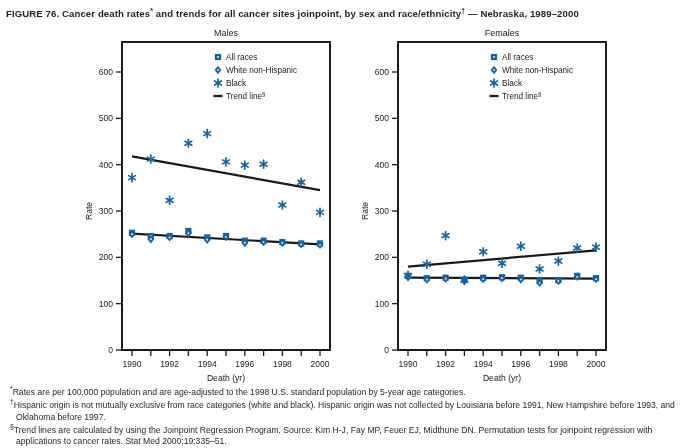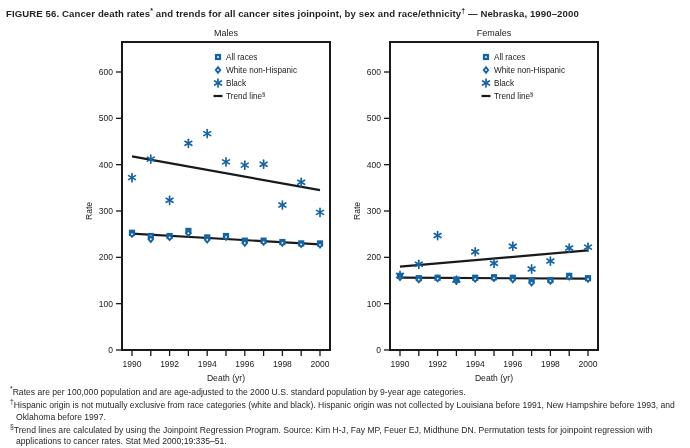--- a/index.html
+++ b/index.html
@@ -1,31 +1,31 @@
 <!DOCTYPE html>
 <html><head>
 <meta charset="utf-8">
 <style>
   html,body{margin:0;padding:0;background:#ffffff;}
   body{width:690px;height:448px;overflow:hidden;}
   .page{position:relative;width:690px;height:448px;font-family:"Liberation Sans",sans-serif;color:#231f20;background:#fff;}
   .fig-title{padding:7px 6px 0 6px;font-size:9.6px;font-weight:bold;letter-spacing:.1px;white-space:nowrap;}
   .fig-title sup{font-size:7px;}
-  .charts{display:flex;margin-top:7px;padding-left:82px;gap:16px;}
+  .charts{display:flex;margin-top:7px;padding-left:82px;gap:24px;}
   .charts svg{display:block;}
   .footnotes{padding:1px 8px 0 10px;font-size:8.6px;line-height:1.32;}
   .footnote{padding-left:6px;text-indent:-6px;}
   .footnote sup{font-size:6.8px;}
 </style>
 </head>
 <body>
 
 <div class="page">
 
-  <div class="fig-title"><span>FIGURE 56. Cancer death rates</span><sup>*</sup><span> and trends for all cancer sites joinpoint, by sex and race/ethnicity</span><sup>†</sup><span> — Nebraska, 1990–2000</span></div>
+  <div class="fig-title"><span>FIGURE 76. Cancer death rates</span><sup>*</sup><span> and trends for all cancer sites joinpoint, by sex and race/ethnicity</span><sup>†</sup><span> — Nebraska, 1989–2000</span></div>
 
   <div class="charts">
     <svg id="chart-0" width="252" height="358" viewBox="0 0 252 358">
         <text x="144" y="10" font-size="9" text-anchor="middle" fill="#1a1a1a" font-family="&quot;Liberation Sans&quot;,sans-serif">Males</text>
         <rect x="40" y="16" width="208" height="308" fill="none" stroke="#1a1a1a" stroke-width="2"></rect>
         <line x1="34" y1="324" x2="40" y2="324" stroke="#1a1a1a" stroke-width="1.3"></line>
         <text x="31" y="327" font-size="8.5" text-anchor="end" fill="#1a1a1a" font-family="&quot;Liberation Sans&quot;,sans-serif">0</text>
         <line x1="34" y1="277.66700000000003" x2="40" y2="277.66700000000003" stroke="#1a1a1a" stroke-width="1.3"></line>
         <text x="31" y="280.66700000000003" font-size="8.5" text-anchor="end" fill="#1a1a1a" font-family="&quot;Liberation Sans&quot;,sans-serif">100</text>
         <line x1="34" y1="231.334" x2="40" y2="231.334" stroke="#1a1a1a" stroke-width="1.3"></line>
@@ -321,18 +321,18 @@
           <line x1="132.6" y1="55" x2="139.4" y2="59"></line>
           <line x1="132.6" y1="59" x2="139.4" y2="55"></line>
         </g>
         <text x="144" y="60" font-size="8.2" text-anchor="start" fill="#1a1a1a" font-family="&quot;Liberation Sans&quot;,sans-serif">Black</text>
         <line x1="131.5" y1="70" x2="140.5" y2="70" stroke="#1a1a1a" stroke-width="2.2"></line>
         <text x="144" y="73" font-size="8.2" text-anchor="start" fill="#1a1a1a" font-family="&quot;Liberation Sans&quot;,sans-serif">Trend line<tspan dy="-3" font-size="6">§</tspan></text>
       </svg>
   </div>
 
   <div class="footnotes" id="footnotes">
-      <div class="footnote"><sup>*</sup><span>Rates are per 100,000 population and are age-adjusted to the 2000 U.S. standard population by 9-year age categories.</span></div>
+      <div class="footnote"><sup>*</sup><span>Rates are per 100,000 population and are age-adjusted to the 1998 U.S. standard population by 5-year age categories.</span></div>
       <div class="footnote"><sup>†</sup><span>Hispanic origin is not mutually exclusive from race categories (white and black). Hispanic origin was not collected by Louisiana before 1991, New Hampshire before 1993, and Oklahoma before 1997.</span></div>
       <div class="footnote"><sup>§</sup><span>Trend lines are calculated by using the Joinpoint Regression Program. Source: Kim H-J, Fay MP, Feuer EJ, Midthune DN. Permutation tests for joinpoint regression with applications to cancer rates. Stat Med 2000;19:335–51.</span></div>
     </div>
 
 </div>
 
 </body></html>

